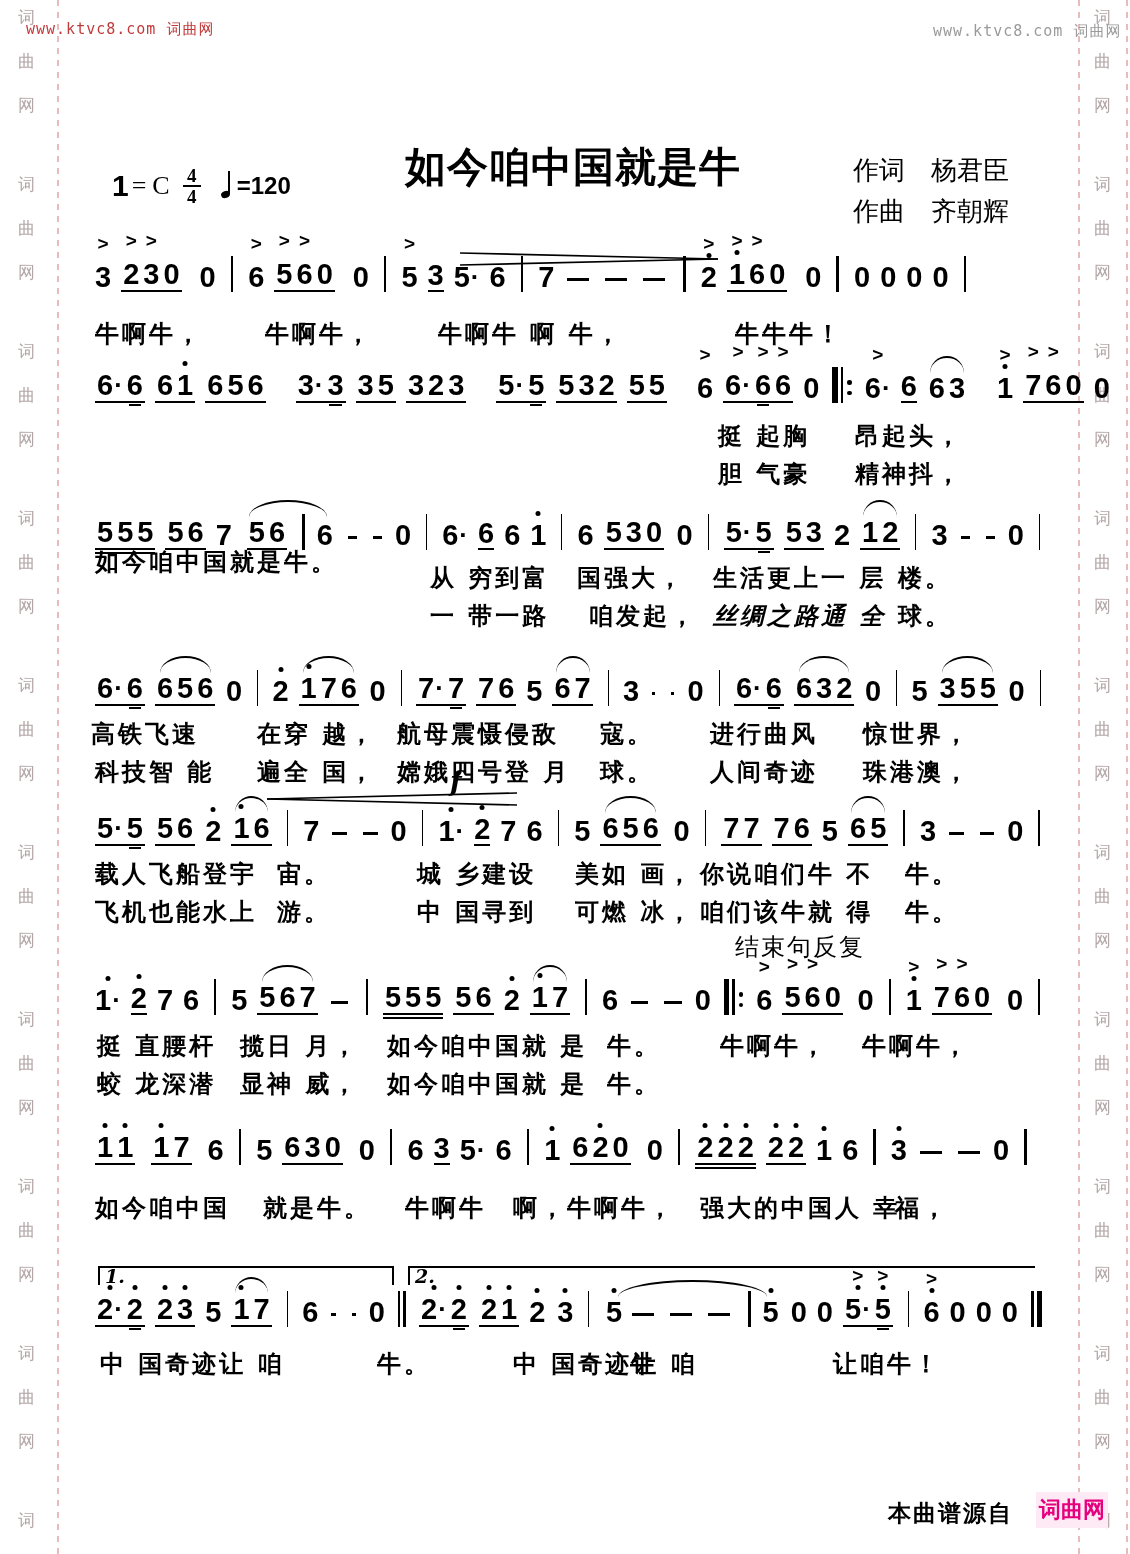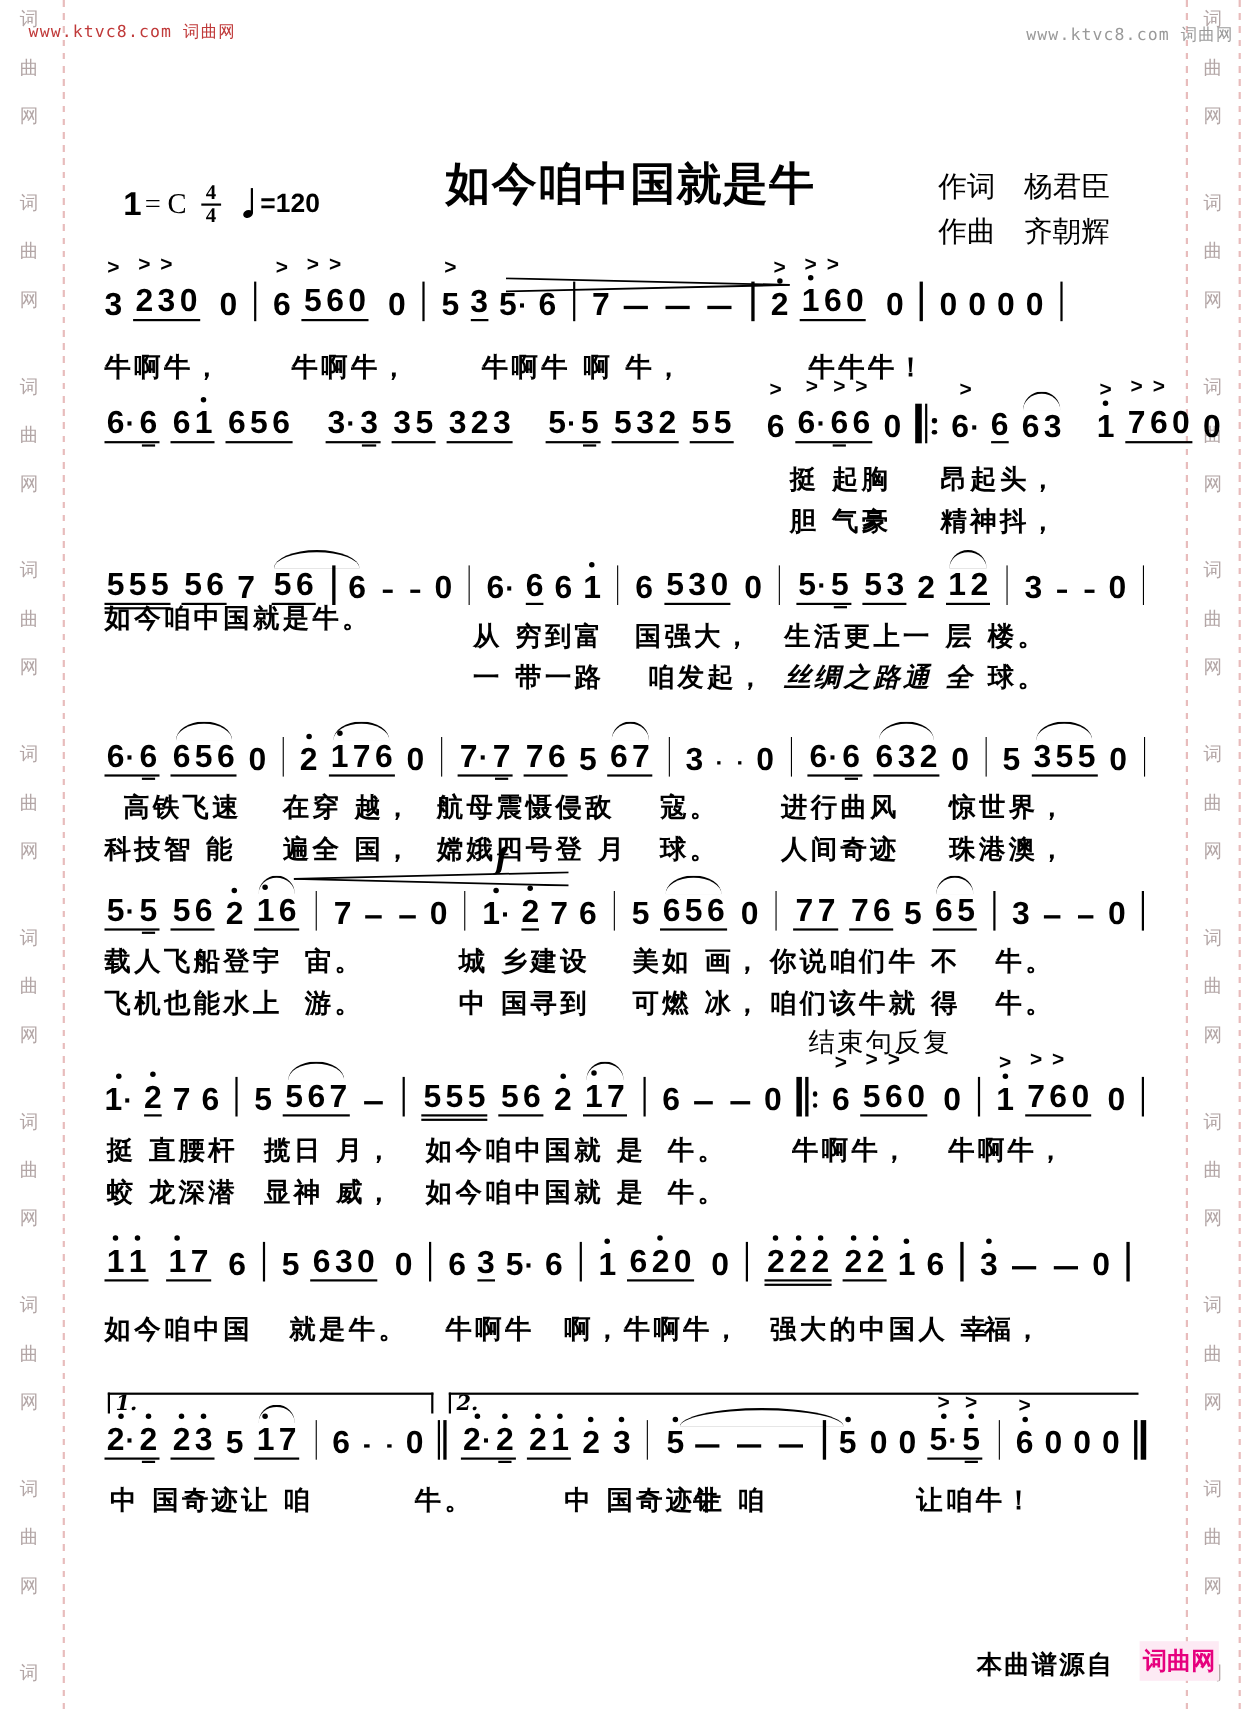--- a/index.html
+++ b/index.html
@@ -710,21 +710,21 @@
             <span class="tok">
               <span class="num">5</span>
             </span>
           </span>
           <span class="sp" style="width: 4px;"></span>
           <span class="tok">
             <span class="num">0</span>
           </span>
           <span class="bar"></span>
         </div>
-        <span class="lyr" style="left: 22px; top: 78px;">高铁飞速</span>
+        <span class="lyr" style="left: 1px; top: 78px;">高铁飞速</span>
         <span class="lyr" style="left: 167px; top: 78px;">在穿 越，</span>
         <span class="lyr" style="left: 307px; top: 78px;">航母震慑侵敌</span>
         <span class="lyr" style="left: 510px; top: 78px;">寇。</span>
         <span class="lyr" style="left: 620px; top: 78px;">进行曲风</span>
         <span class="lyr" style="left: 773px; top: 78px;">惊世界，</span>
         <span class="lyr" style="left: 5px; top: 116px;">科技智 能</span>
         <span class="lyr" style="left: 167px; top: 116px;">遍全 国，</span>
         <span class="lyr" style="left: 307px; top: 116px;">嫦娥四号登 月</span>
         <span class="lyr" style="left: 510px; top: 116px;">球。</span>
         <span class="lyr" style="left: 620px; top: 116px;">人间奇迹</span>

